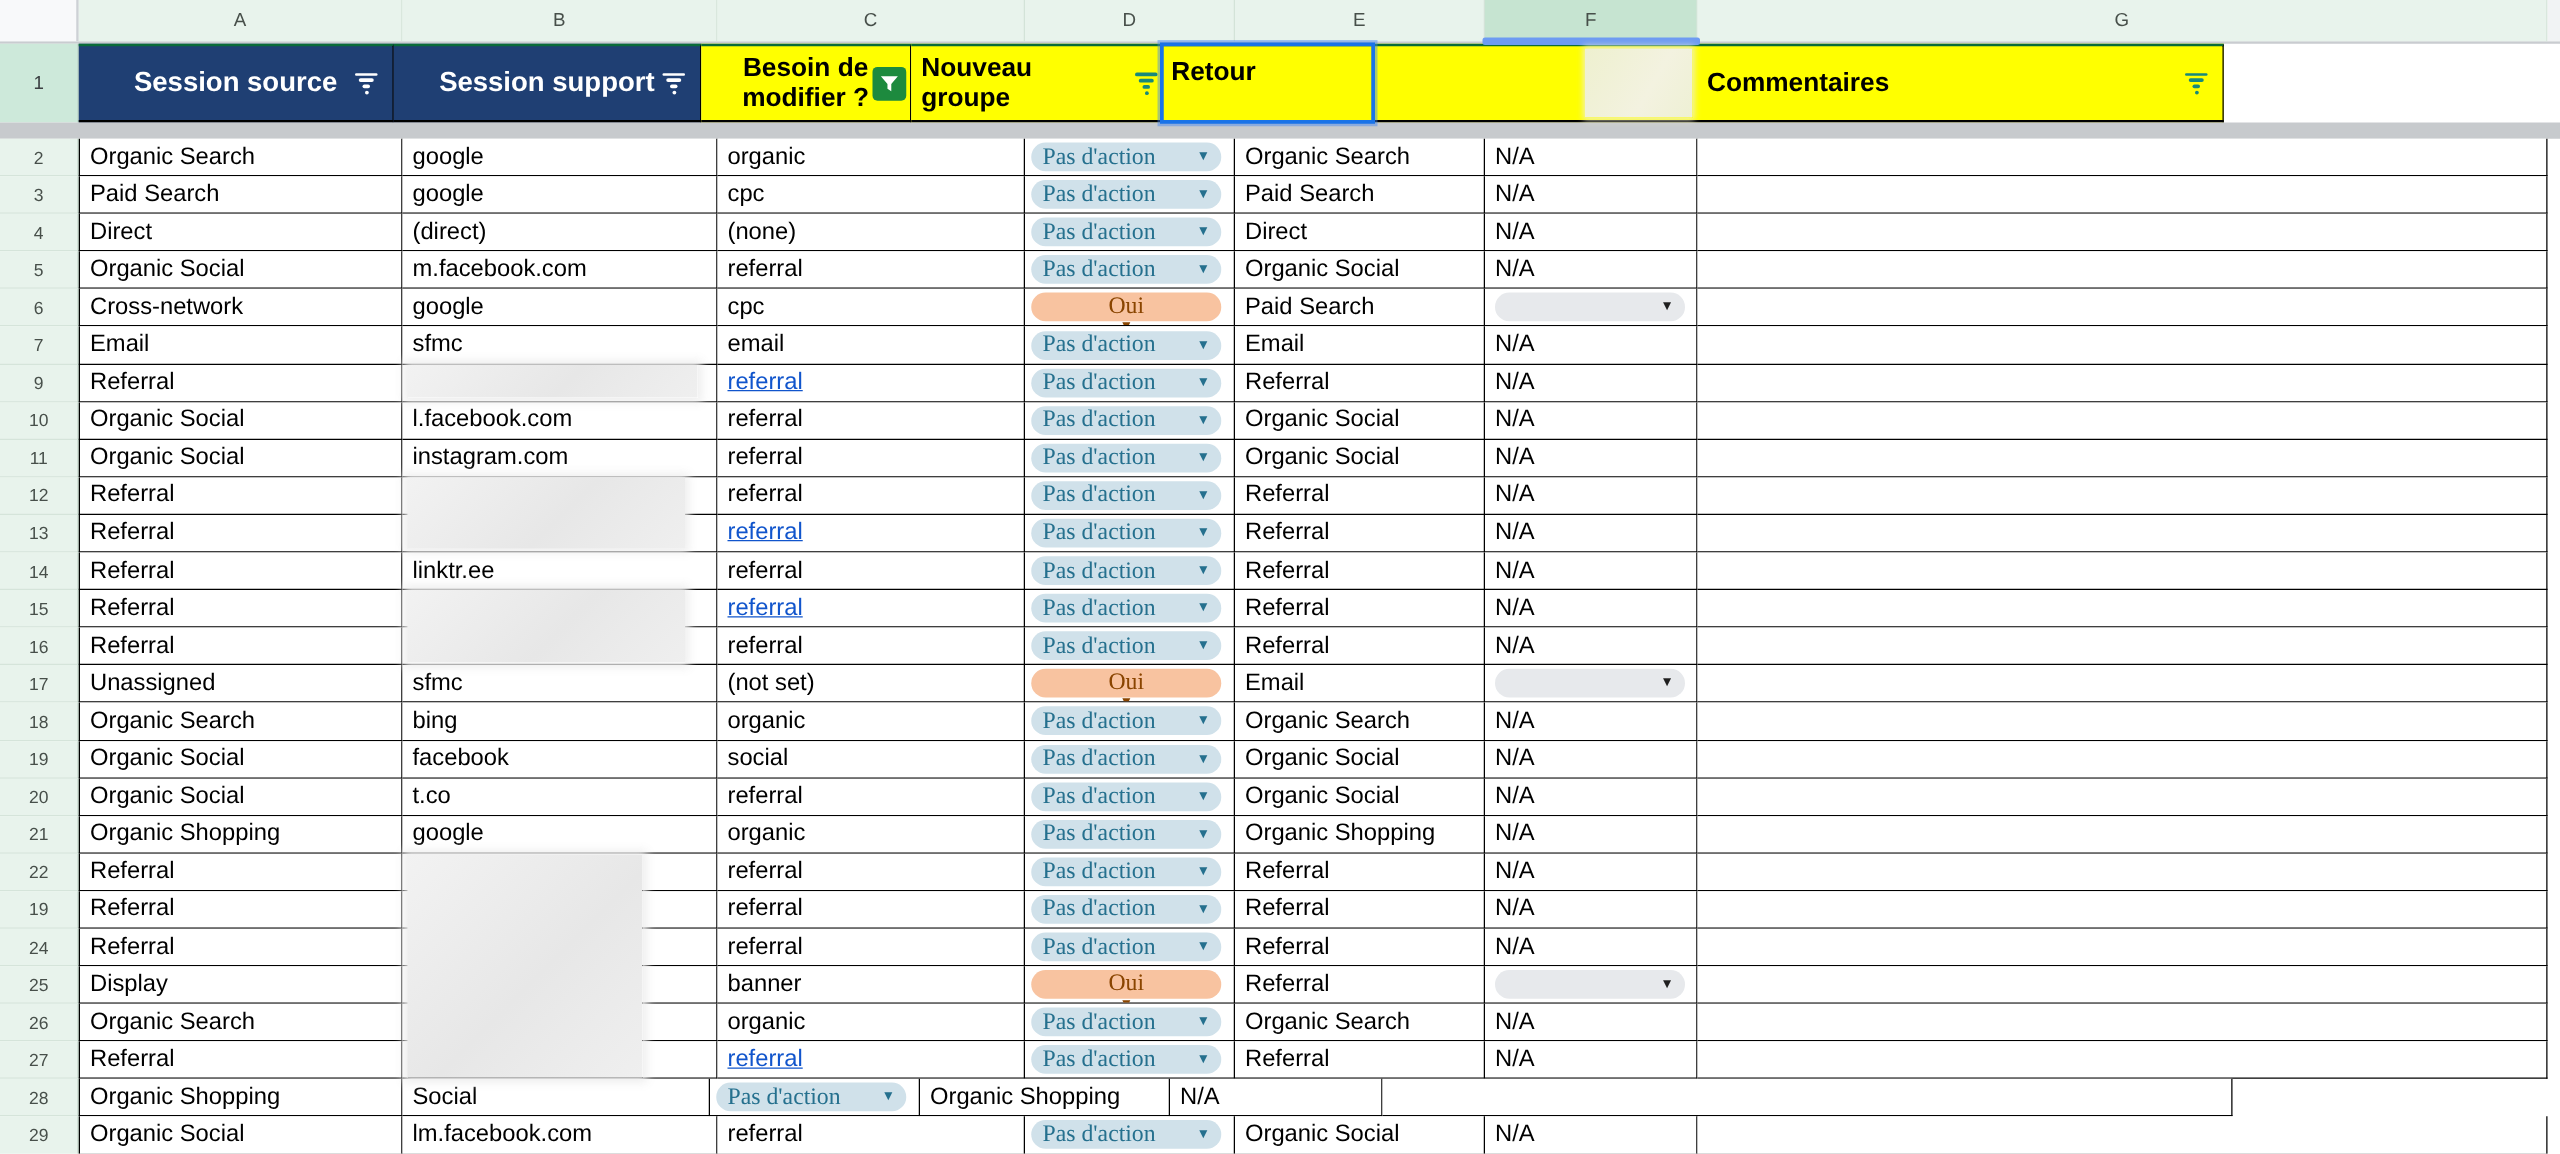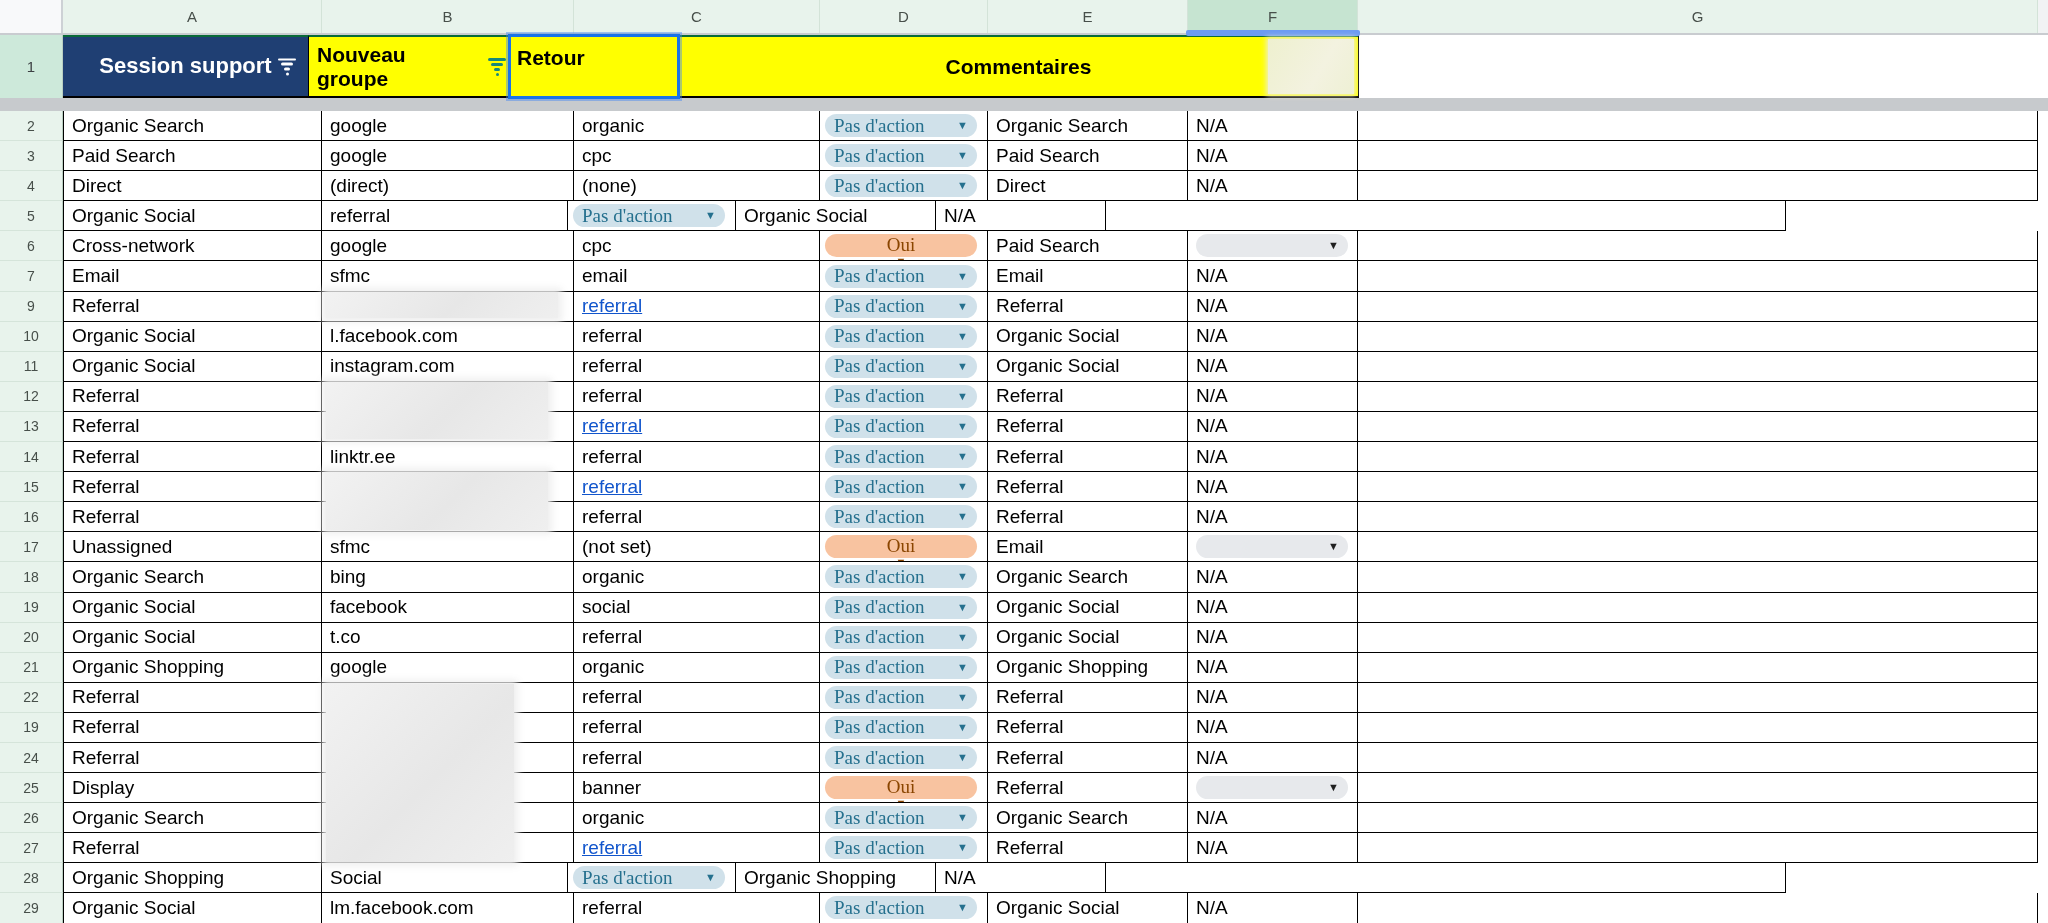--- a/index.html
+++ b/index.html
@@ -114,31 +114,48 @@
       <div class="colletter w-G">
         <span>G</span>
       </div>
       <div class="strip-fill"></div>
   </div>
 
   <div class="headrow">
     <div class="rownum1">1</div>
 
 
+    <div class="hcell navy w-B">
+      <span class="htext">Session source</span>
+      <span class="flines white">
+          <i></i>
+          <i></i>
+          <i></i>
+          <i></i>
+        </span>
+    </div>
 
     <div class="hcell navy w-C">
       <span class="htext">Session support</span>
       <span class="flines white">
           <i></i>
           <i></i>
           <i></i>
           <i></i>
         </span>
     </div>
 
+    <div class="hcell yellow w-D" style="justify-content:center;">
+      <span class="htext" style="max-width:118px;white-space:normal;">Besoin de modifier ?</span>
+      <span class="factive">
+        <svg width="17" height="17" viewBox="0 0 20 20">
+            <path d="M2 3h16l-6.2 7.2V17l-3.6-2.2v-4.6z" fill="#ffffff"></path>
+          </svg>
+      </span>
+    </div>
 
     <div class="hcell yellow w-E">
       <span class="htext left">Nouveau groupe</span>
       <span class="flines teal inline">
           <i></i>
           <i></i>
           <i></i>
           <i></i>
         </span>
     </div>
@@ -242,20 +259,23 @@
           <span>N/A</span>
         </div>
         <div class="cell col-G w-G">
           <span></span>
         </div>
       </div>
       <div class="row">
         <div class="rownum">5</div>
         <div class="cell col-A w-A">
           <span>Organic Social</span>
+        </div>
+        <div class="cell col-B w-B">
+          <span>m.facebook.com</span>
         </div>
         <div class="cell col-C w-C">
           <span>referral</span>
         </div>
         <div class="cell col-D w-D">
           <div class="chip blue">
             <span>Pas d'action</span>
             <span class="arrow">▼</span>
           </div>
         </div>

